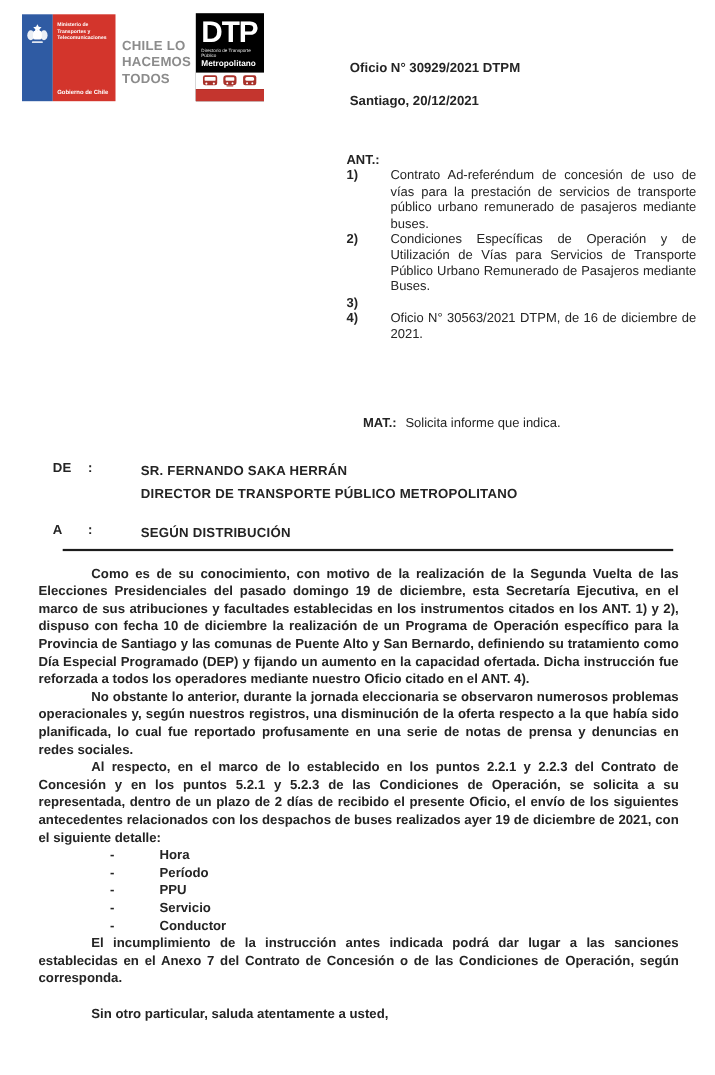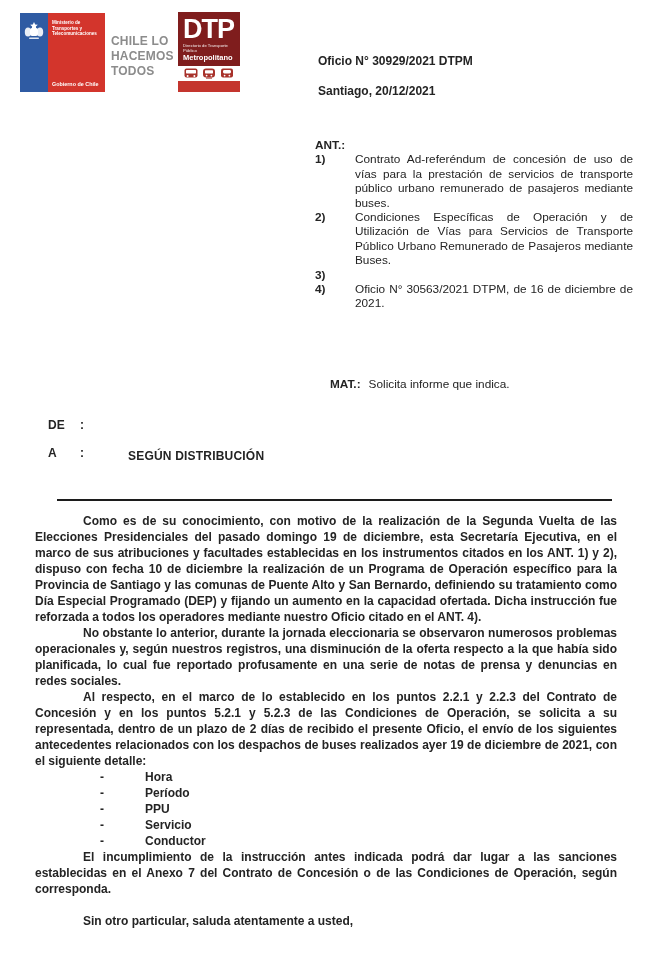--- a/index.html
+++ b/index.html
@@ -10,21 +10,21 @@
   }
 
   
   .gov-logo { position:absolute; left:20px; top:13px; width:85px; height:79px; display:flex; }
   .gov-blue { width:28px; height:100%; background:#2f5ba3; position:relative; }
   .gov-red  { width:57px; height:100%; background:#d3352c; position:relative; }
   .coat { position:absolute; left:3px; top:8px; width:22px; height:22px; }
   .ministry-text { position:absolute; left:4px; top:7px; color:#fff; font-size:4.6px; line-height:5.6px; font-weight:bold; }
   .gov-footer { position:absolute; left:4px; bottom:5px; color:#fff; font-size:5.4px; font-weight:bold; }
   .slogan { position:absolute; left:111px; top:34px; color:#8c8c8c; font-size:12px; line-height:15px; font-weight:bold; letter-spacing:.2px; }
-  .dtp-logo { position:absolute; left:178px; top:12px; width:62px; height:80px; background:#7f1d1d; display:flex; flex-direction:column; }
+  .dtp-logo { position:absolute; left:178px; top:12px; width:62px; height:80px; background:#000000; display:flex; flex-direction:column; }
   .dtp-acr { color:#fff; font-weight:bold; font-size:27px; line-height:27px; letter-spacing:-1px; padding:4px 0 0 5px; }
   .dtp-small { color:#fff; font-size:4.2px; line-height:5px; padding-left:5px; opacity:.92; }
   .dtp-metro { color:#fff; font-size:7.5px; font-weight:bold; line-height:9px; padding-left:5px; }
   .dtp-strip { margin-top:4px; background:#fff; height:15px; display:flex; align-items:center; justify-content:center; gap:4px; }
   .dtp-base { flex:1; background:#c4352e; }
   .veh-icon { display:block; }
 
   .oficio-no, .city-date { position:absolute; left:318px; font-size:12px; font-weight:bold; color:#242424; }
   .oficio-no { top:54px; }
   .city-date { top:84px; }
@@ -137,20 +137,24 @@
   </div>
 
   <div class="mat-row">
     <span class="mat-label">MAT.:</span><span>Solicita informe que indica.</span>
   </div>
 
   <div class="recipients">
     <div class="rec-row">
       <span class="rec-label">DE</span>
       <span class="rec-colon">:</span>
+      <span class="rec-value">
+        <div>SR. FERNANDO SAKA HERRÁN</div>
+        <div>DIRECTOR DE TRANSPORTE PÚBLICO METROPOLITANO</div>
+      </span>
     </div>
     <div class="rec-row a-row">
       <span class="rec-label">A</span>
       <span class="rec-colon">:</span>
       <span class="rec-value">SEGÚN DISTRIBUCIÓN</span>
     </div>
   </div>
 
   <div class="rule"></div>
 

